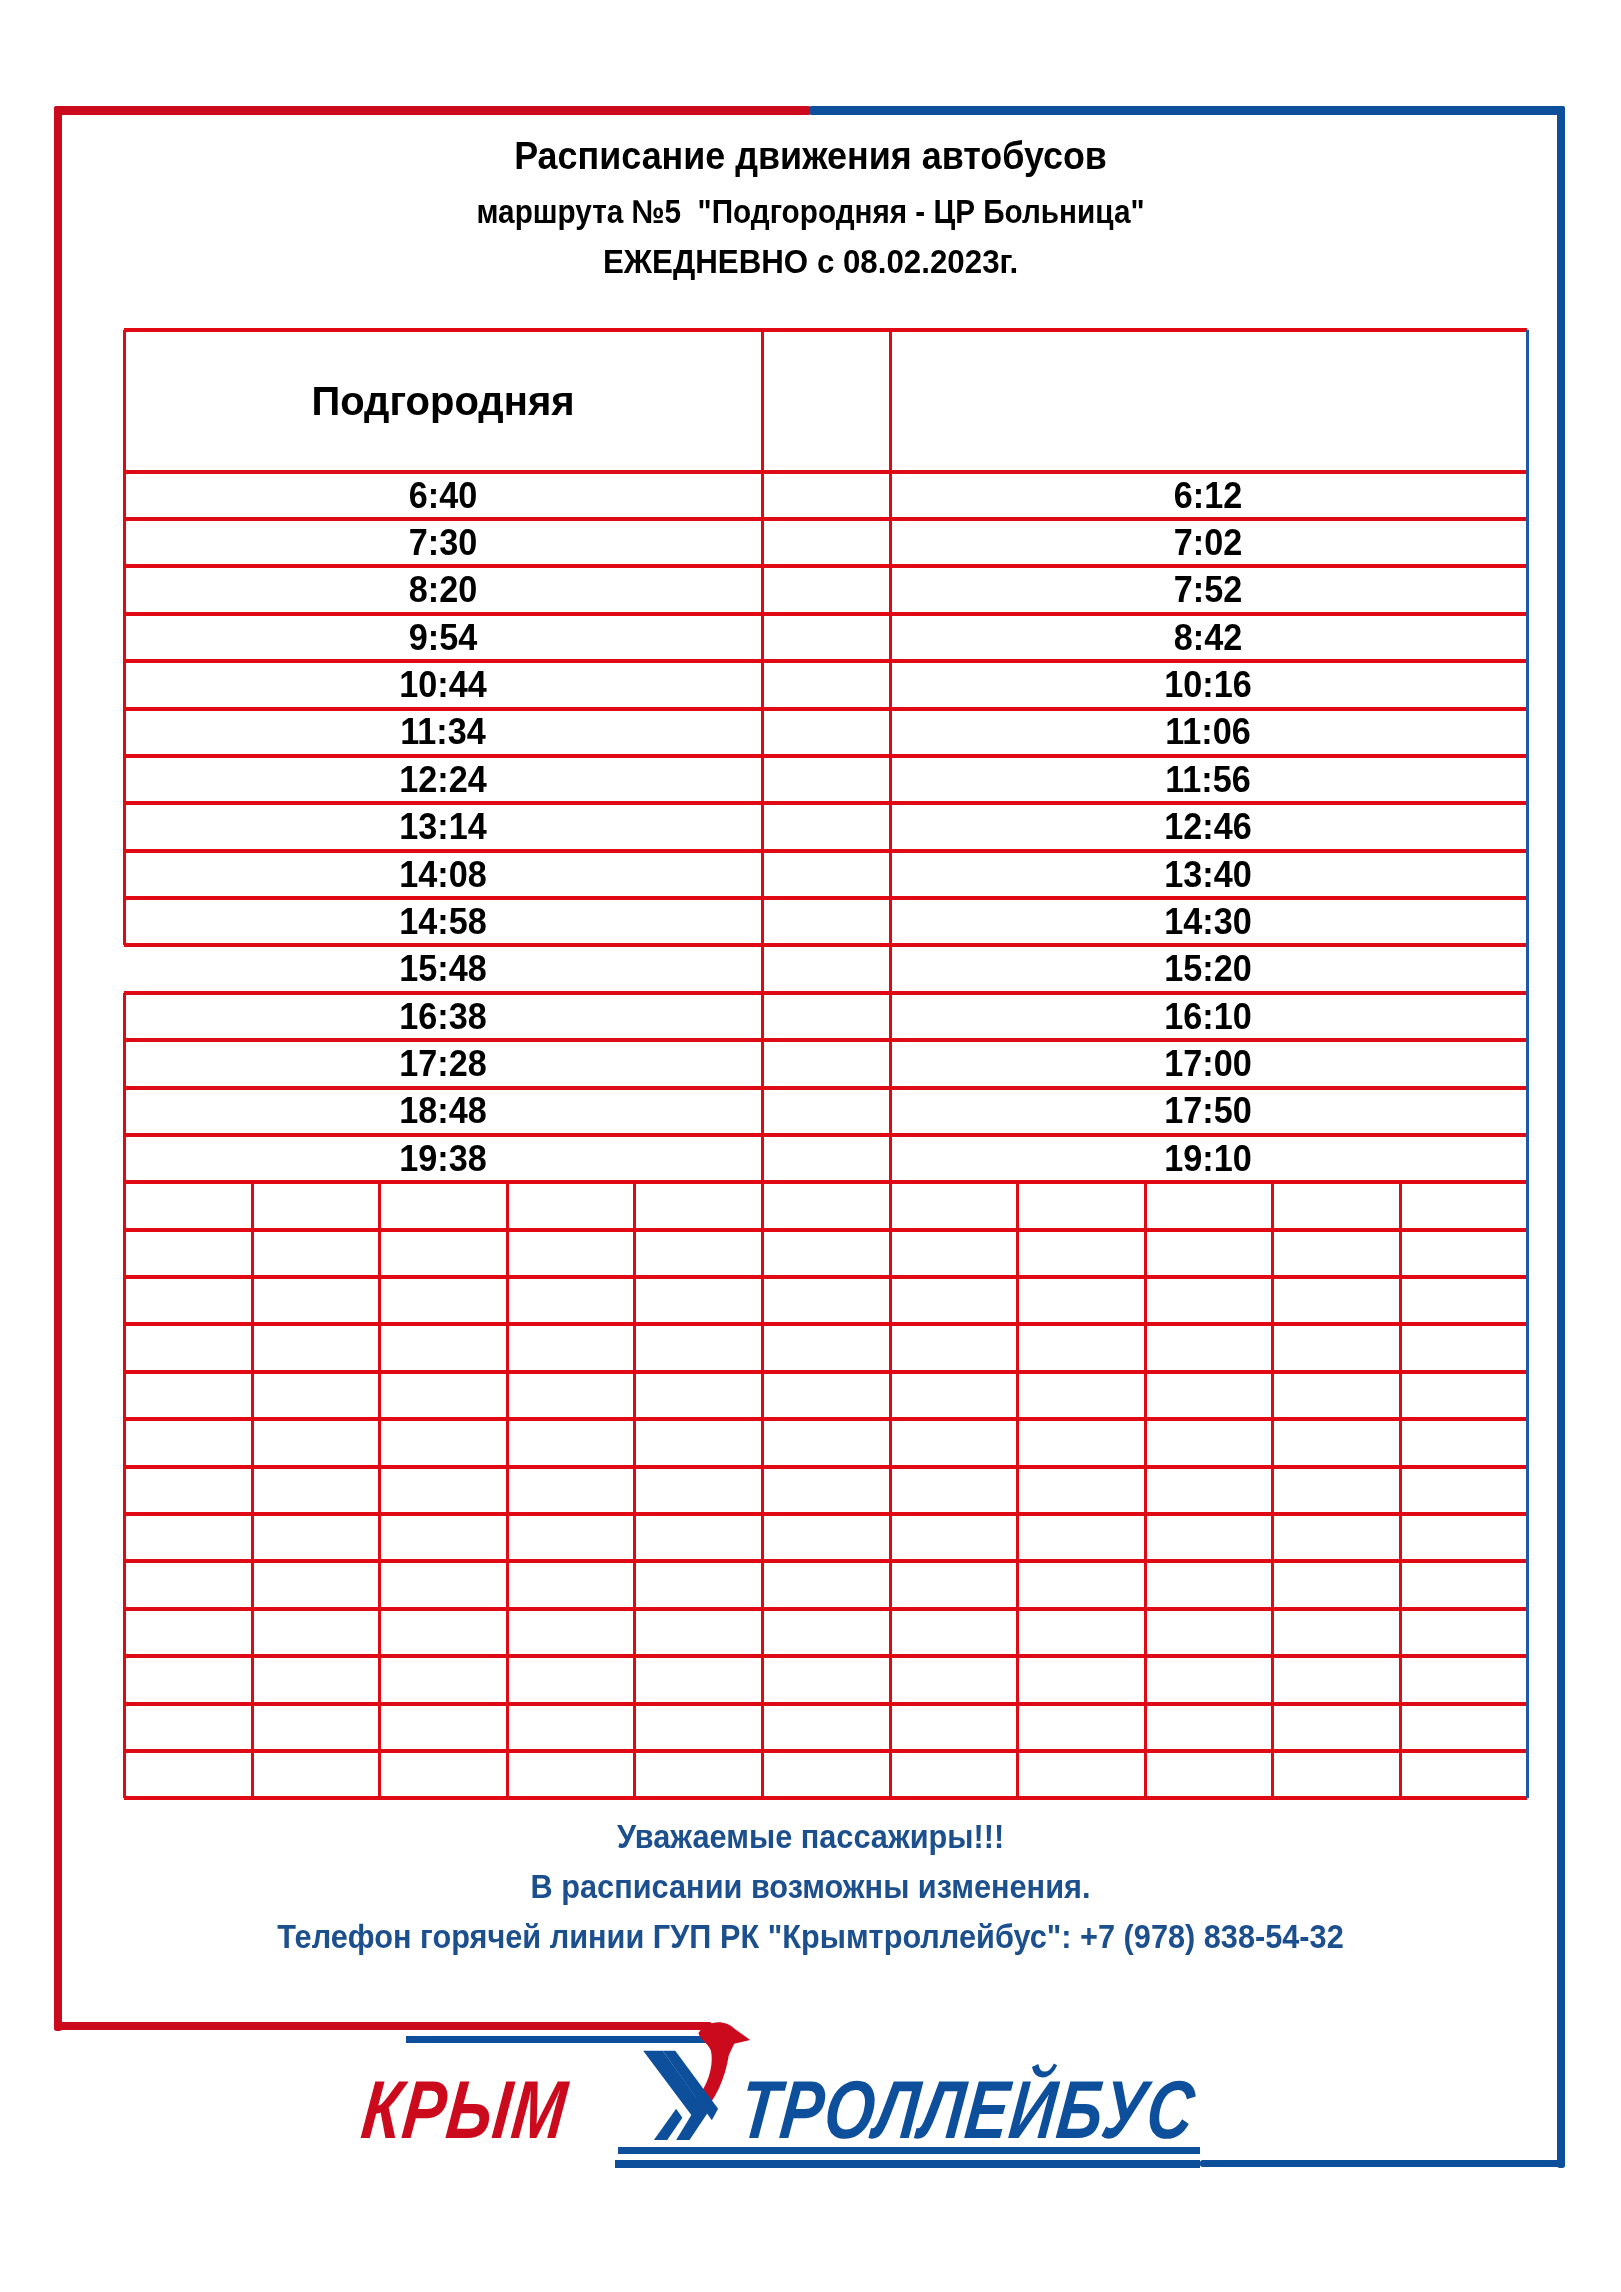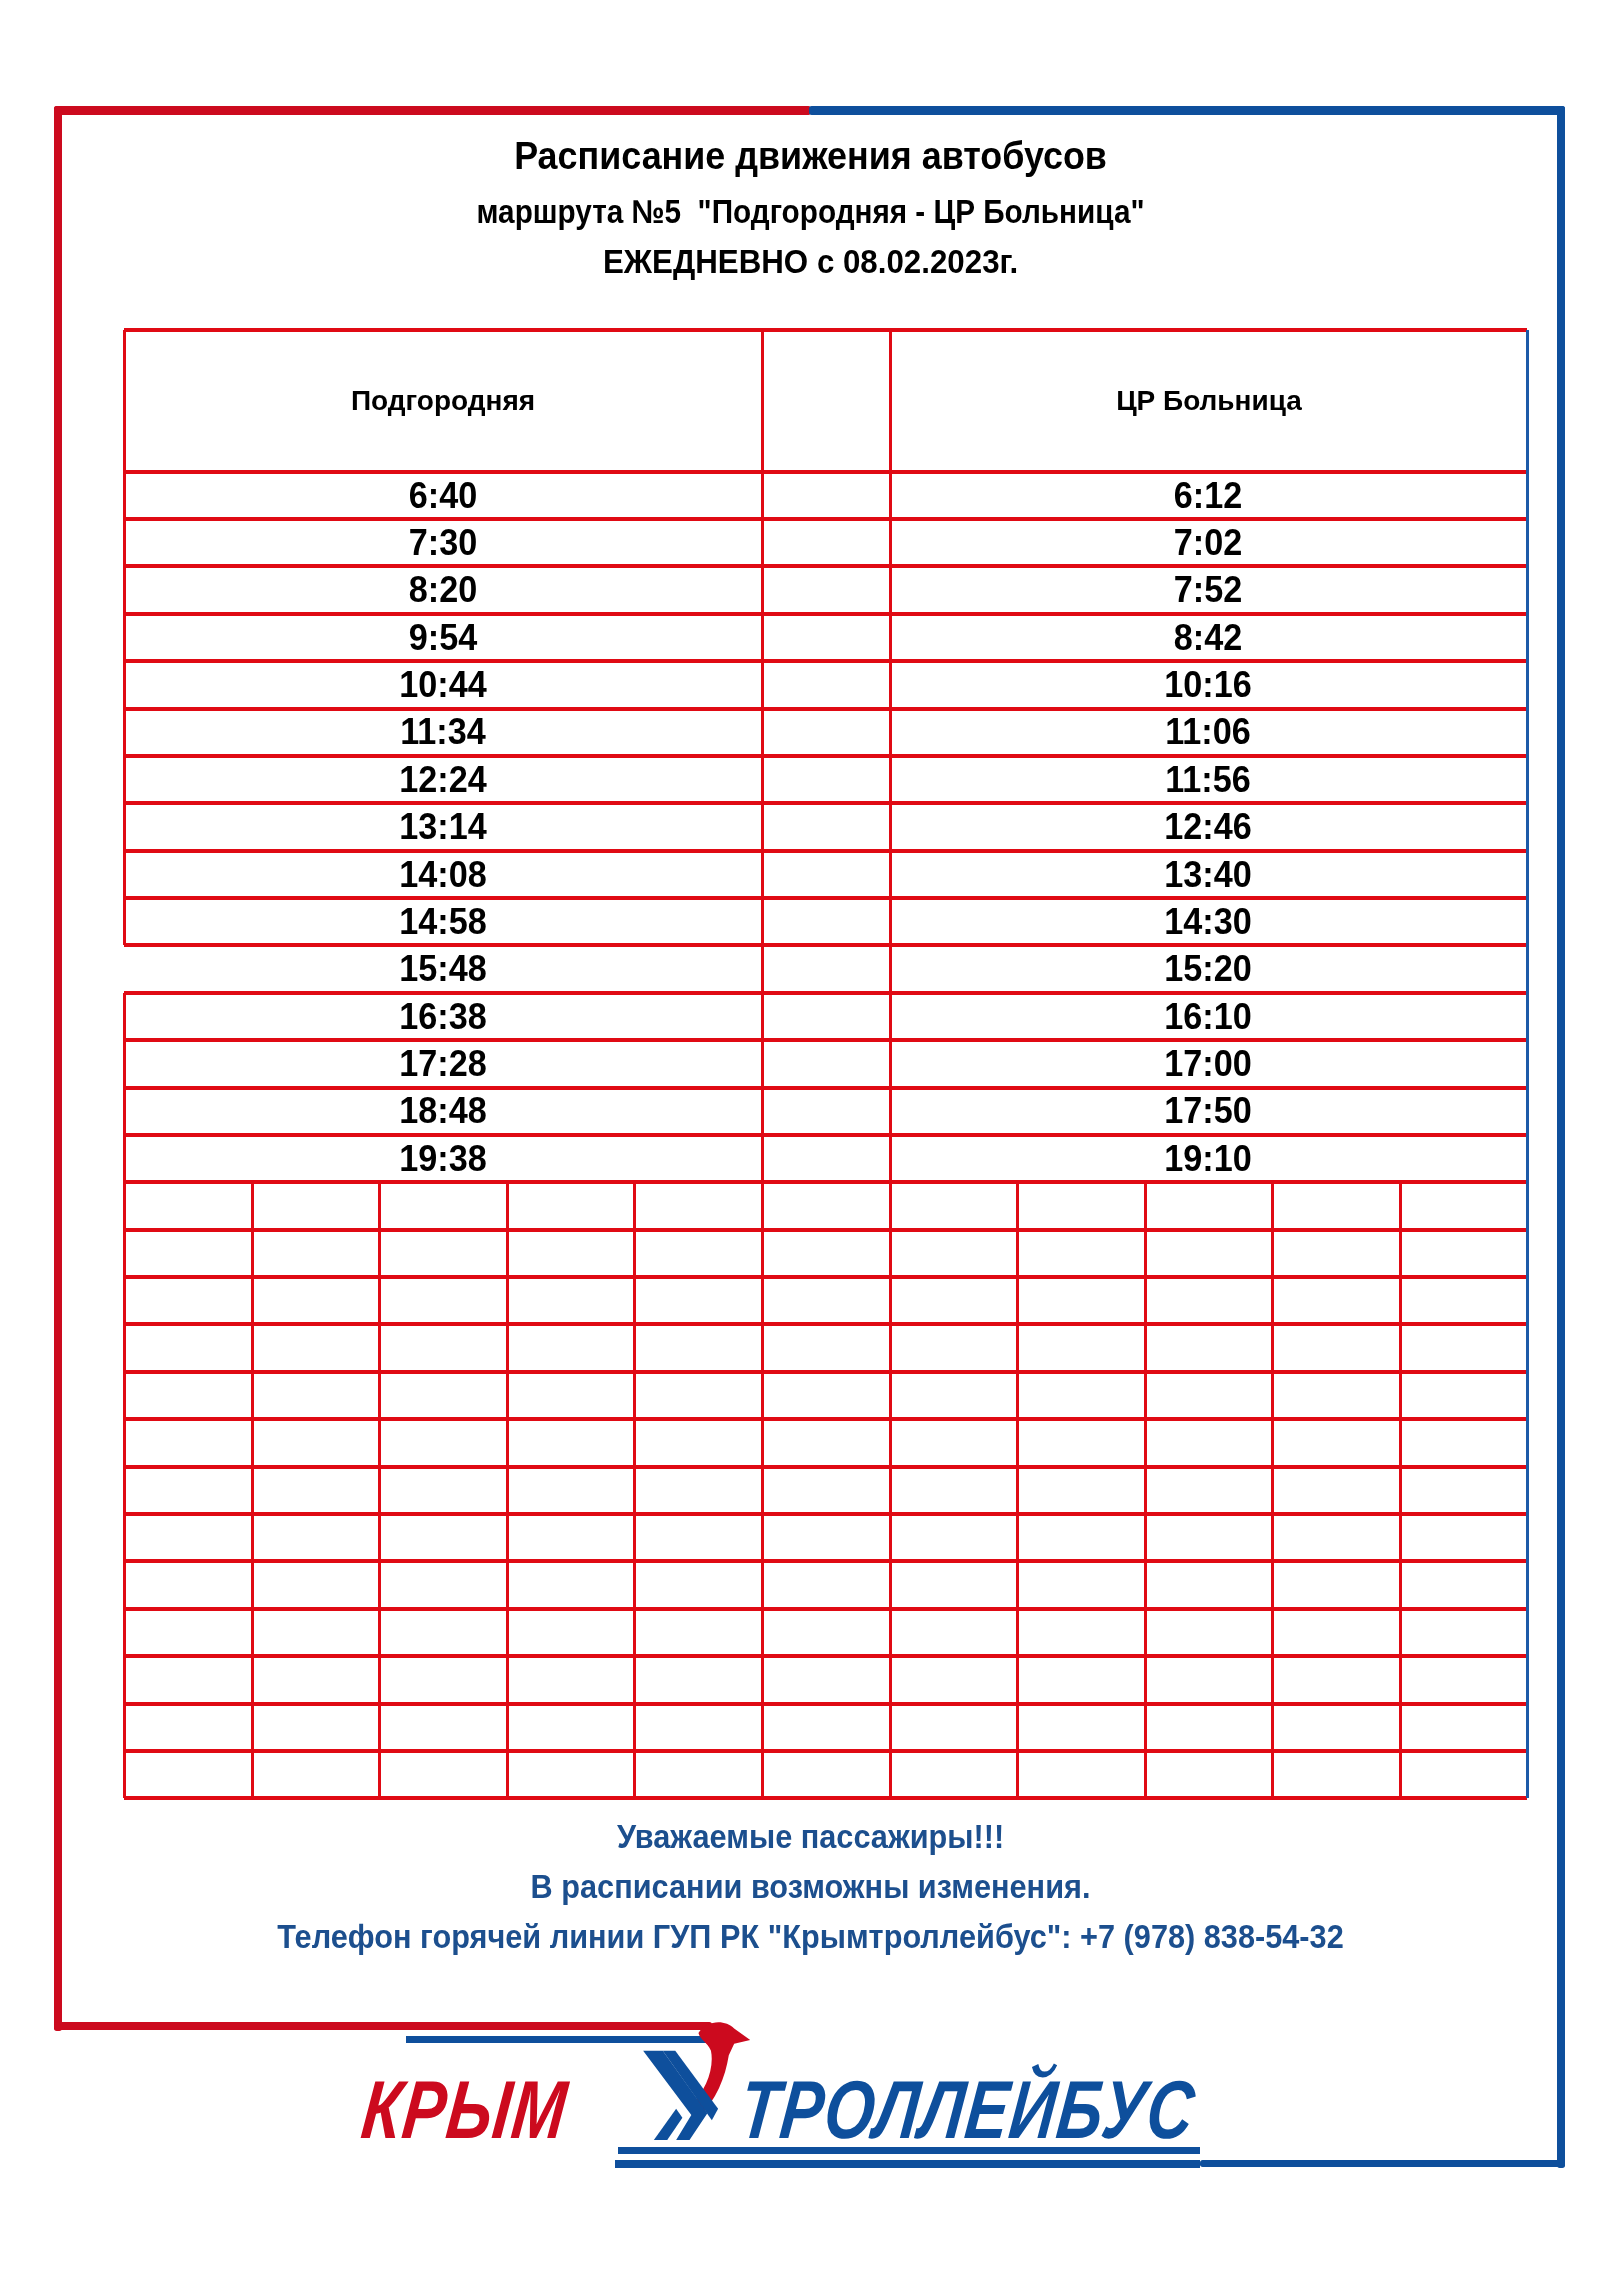--- a/index.html
+++ b/index.html
@@ -8,21 +8,21 @@
   .red { background: #cc0a1e; }
   .blue { background: #0e4f9c; }
   .frame-line { position: absolute; border-radius: 2.7px; }
 
   .title { position: absolute; left: 0; width: 1621px; text-align: center; color: #000; font-weight: bold; white-space: pre; }
   .t1 { top: 134px; font-size: 39px; transform: scaleX(0.92); transform-origin: 811px 0; }
   .t2 { top: 193px; font-size: 33px; transform: scaleX(0.9); transform-origin: 811px 0; }
   .t3 { top: 242px; font-size: 34px; transform: scaleX(0.92); transform-origin: 811px 0; }
 
   .tbl { position: absolute; left: 124px; top: 330px; width: 1403px; }
-  .hdr { position: absolute; top: 0; height: 142px; display: flex; align-items: center; justify-content: center; font-weight: bold; font-size: 28px; color: #000; }
+  .hdr { position: absolute; top: 0; height: 142px; display: flex; align-items: center; justify-content: center; font-weight: bold; font-size: 40px; color: #000; }
   .hline { position: absolute; height: 3.6px; background: #e00a14; }
   .vline { position: absolute; width: 2.7px; background: #e00a14; }
   .cell-time { position: absolute; height: 47px; display: flex; align-items: center; justify-content: center; font-weight: bold; font-size: 36px; color: #000; transform: scaleX(0.95); }
 
   .footer { position: absolute; left: 0; width: 1621px; text-align: center; color: #1c4f8e; font-weight: bold; font-size: 33px; white-space: pre; transform: scaleX(0.93); transform-origin: 811px 0; }
 
   .logo-text { position: absolute; font-weight: bold; font-style: italic; font-size: 82px; letter-spacing: 1.8px; line-height: 1; transform: scaleX(0.78) skewX(-8deg); transform-origin: 0 0; }
 </style>
 </head>
 <body>
@@ -33,21 +33,20 @@
 <div class="frame-line red" style="left:54px; top:2022px; width:658px; height:8px;"></div>
 <div class="frame-line blue" style="left:1557px; top:106px; width:8px; height:2062px;"></div>
 <div class="frame-line blue" style="left:1200px; top:2160px; width:365px; height:7.2px;"></div>
 
 <div class="title t1">Расписание движения автобусов</div>
 <div class="title t2">маршрута №5  "Подгородняя - ЦР Больница"</div>
 <div class="title t3">ЕЖЕДНЕВНО с 08.02.2023г.</div>
 
 <div class="tbl" id="tbl" style="height:1471px;">
   <div class="hdr" style="left:0; width:638px;">Подгородняя</div>
-  <div class="hdr" style="left:766px; width:638px;">ЦР Больница</div>
 <div class="hline" style="top: -1.8px; left: 0px; width: 1403px;"></div>
     <div class="hline" style="top: 140px; left: 0px; width: 1403px;"></div>
     <div class="hline" style="top: 187px; left: 0px; width: 1403px;"></div>
     <div class="hline" style="top: 234px; left: 0px; width: 1403px;"></div>
     <div class="hline" style="top: 282px; left: 0px; width: 1403px;"></div>
     <div class="hline" style="top: 329px; left: 0px; width: 1403px;"></div>
     <div class="hline" style="top: 377px; left: 0px; width: 1403px;"></div>
     <div class="hline" style="top: 424px; left: 0px; width: 1403px;"></div>
     <div class="hline" style="top: 471px; left: 0px; width: 1403px;"></div>
     <div class="hline" style="top: 519px; left: 0px; width: 1403px;"></div>

